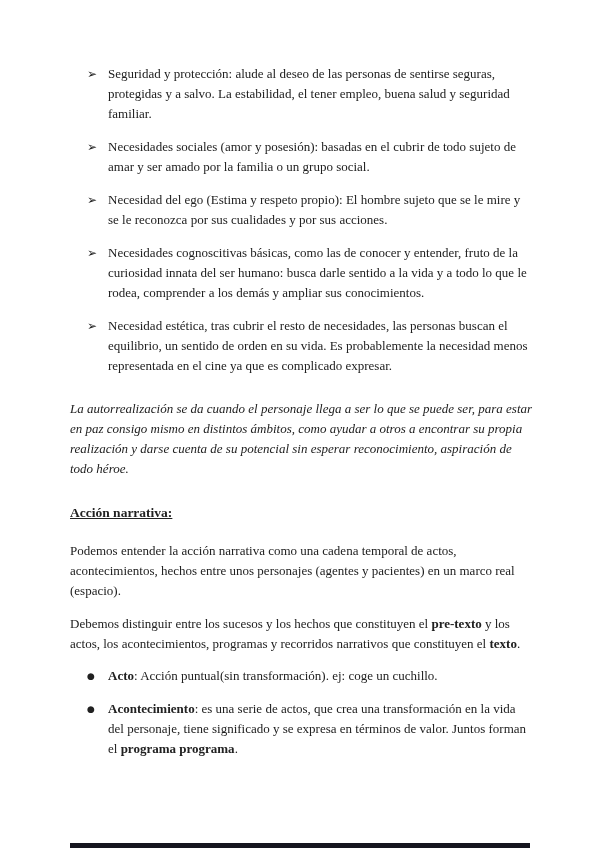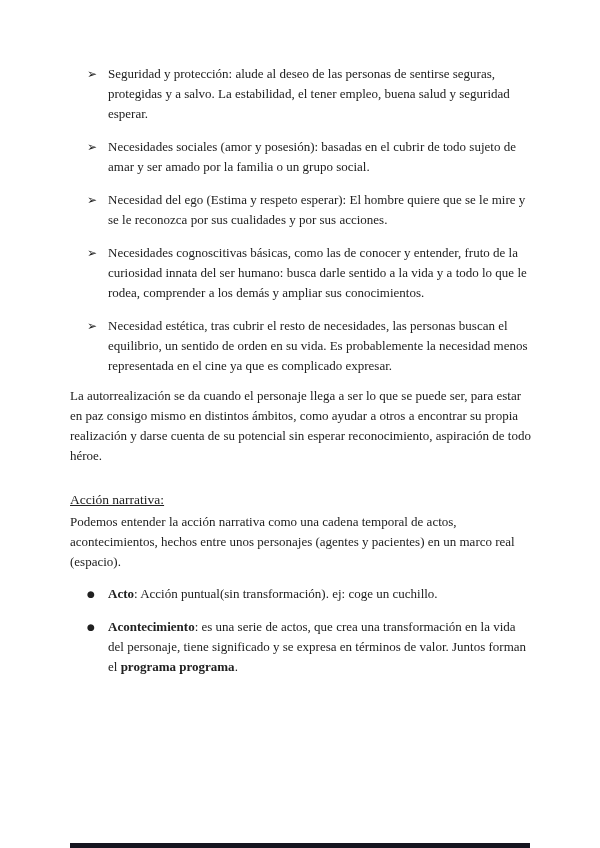--- a/index.html
+++ b/index.html
@@ -31,28 +31,28 @@
   .bullet-item:last-child { margin-bottom: 0; }
   .marker {
     flex: 0 0 38px;
     box-sizing: border-box;
     padding-left: 17px;
   }
   .arrow-marker { font-size: 12px; font-family: "DejaVu Sans", sans-serif; }
   .dot-marker   { font-size: 9px;  font-family: "DejaVu Sans", sans-serif; }
   .bullet-text { flex: 1; }
   .para { margin: 0; }
-  .para-autorrealizacion { margin-top: 10px; }
+  .para-autorrealizacion { margin-top: 23px; font-style: italic; }
   .section-heading {
     margin-top: 24px;
     font-size: 13.5px;
-    font-weight: normal;
+    font-weight: bold;
     text-decoration: underline;
   }
-  .para-podemos { margin-top: 2px; }
+  .para-podemos { margin-top: 18px; }
   .para-debemos { margin-top: 13px; }
   .dot-list { margin-top: 12px; }
   .b { font-weight: bold; }
   .bottom-bar {
     position: absolute;
     left: 70px;
     bottom: 0;
     width: 460px;
     height: 5px;
     background: #15151f;
@@ -60,46 +60,47 @@
 </style>
 </head>
 <body>
 
 <div class="page">
   <div class="content">
 
     <div>
       <div class="bullet-item">
         <span class="marker arrow-marker">➢</span>
-        <span class="bullet-text">Seguridad y protección: alude al deseo de las personas de sentirse seguras, protegidas y a salvo. La estabilidad, el tener empleo, buena salud y seguridad esperar.</span>
+        <span class="bullet-text">Seguridad y protección: alude al deseo de las personas de sentirse seguras, protegidas y a salvo. La estabilidad, el tener empleo, buena salud y seguridad familiar.</span>
       </div>
       <div class="bullet-item">
         <span class="marker arrow-marker">➢</span>
         <span class="bullet-text">Necesidades sociales (amor y posesión): basadas en el cubrir de todo sujeto de amar y ser amado por la familia o un grupo social.</span>
       </div>
       <div class="bullet-item">
         <span class="marker arrow-marker">➢</span>
-        <span class="bullet-text">Necesidad del ego (Estima y respeto esperar): El hombre quiere que se le mire y se le reconozca por sus cualidades y por sus acciones.</span>
+        <span class="bullet-text">Necesidad del ego (Estima y respeto propio): El hombre sujeto que se le mire y se le reconozca por sus cualidades y por sus acciones.</span>
       </div>
       <div class="bullet-item">
         <span class="marker arrow-marker">➢</span>
         <span class="bullet-text">Necesidades cognoscitivas básicas, como las de conocer y entender, fruto de la curiosidad innata del ser humano: busca darle sentido a la vida y a todo lo que le rodea, comprender a los demás y ampliar sus conocimientos.</span>
       </div>
       <div class="bullet-item">
         <span class="marker arrow-marker">➢</span>
         <span class="bullet-text">Necesidad estética, tras cubrir el resto de necesidades, las personas buscan el equilibrio, un sentido de orden en su vida. Es probablemente la necesidad menos representada en el cine ya que es complicado expresar.</span>
       </div>
     </div>
 
     <p class="para para-autorrealizacion">La autorrealización se da cuando el personaje llega a ser lo que se puede ser, para estar en paz consigo mismo en distintos ámbitos, como ayudar a otros a encontrar su propia realización y darse cuenta de su potencial sin esperar reconocimiento, aspiración de todo héroe.</p>
 
     <p class="para section-heading">Acción narrativa:</p>
 
     <p class="para para-podemos">Podemos entender la acción narrativa como una cadena temporal de actos, acontecimientos, hechos entre unos personajes (agentes y pacientes) en un marco real (espacio).</p>
 
+    <p class="para para-debemos"><span>Debemos distinguir entre los sucesos y los hechos que constituyen el </span><span class="b">pre-texto</span><span> y los actos, los acontecimientos, programas y recorridos narrativos que constituyen el </span><span class="b">texto</span><span>.</span></p>
 
     <div class="dot-list">
       <div class="bullet-item">
         <span class="marker dot-marker">●</span>
         <span class="bullet-text"><span class="b">Acto</span><span>: Acción puntual(sin transformación). ej: coge un cuchillo.</span></span>
       </div>
       <div class="bullet-item">
         <span class="marker dot-marker">●</span>
         <span class="bullet-text"><span class="b">Acontecimiento</span><span>: es una serie de actos, que crea una transformación en la vida del personaje, tiene significado y se expresa en términos de valor. Juntos forman el </span><span class="b">programa programa</span><span>.</span></span>
       </div>

